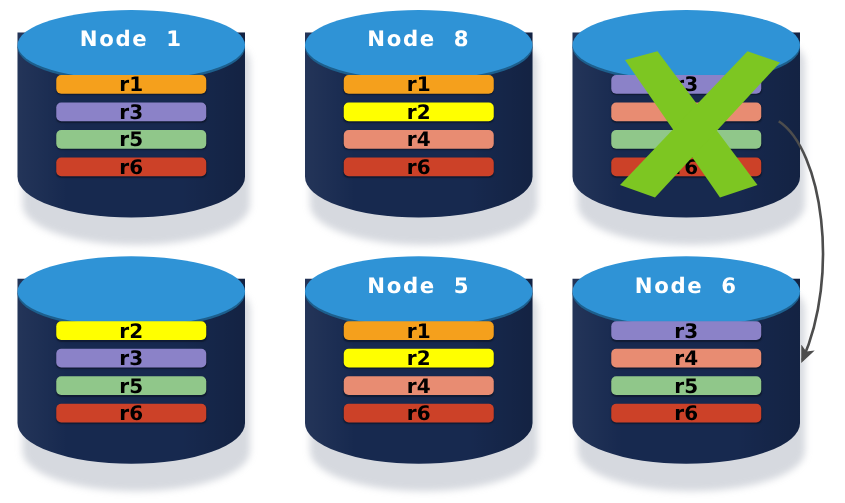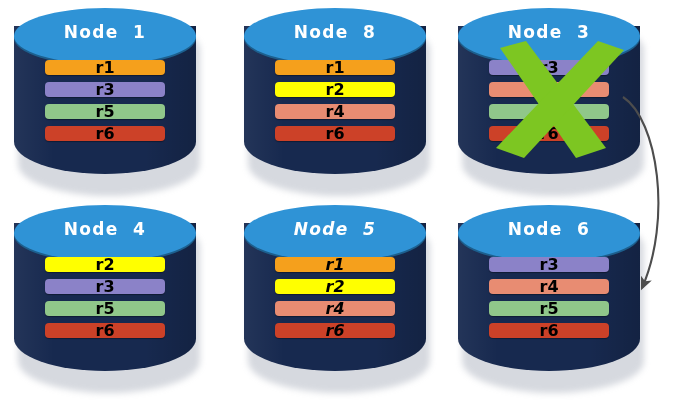--- a/index.html
+++ b/index.html
@@ -152,47 +152,45 @@
         <div class="rec" style="background:#f5a01c">r1</div>
         <div class="rec" style="background:#ffff00">r2</div>
         <div class="rec" style="background:#e88c72">r4</div>
         <div class="rec" style="background:#cc4128">r6</div>
       </div>
     </div>
     <div class="node" style="left: 458px; top: 8px;">
       <div class="cyl-shadow"></div>
       <div class="cyl-body"></div>
       <div class="cyl-top"></div>
-      <div class="node-label">Node  3</div>
       <div class="records">
         <div class="rec" style="background:#8b82c8">r3</div>
         <div class="rec" style="background:#e88c72">r4</div>
         <div class="rec" style="background:#90c78a">r5</div>
         <div class="rec" style="background:#cc4128">r6</div>
       </div>
       <svg class="x-mark" width="182" height="185" viewBox="0 0 182 185">
         <g fill="#7dc622">
           <polygon points="42,40 68,33 148,140 118,150"></polygon>
           <polygon points="140,33 166,42 66,150 38,140"></polygon>
         </g>
       </svg>
     </div>
     <div class="node" style="left: 14px; top: 205px;">
       <div class="cyl-shadow"></div>
       <div class="cyl-body"></div>
       <div class="cyl-top"></div>
-      <div class="node-label">Node  4</div>
       <div class="records">
         <div class="rec" style="background:#ffff00">r2</div>
         <div class="rec" style="background:#8b82c8">r3</div>
         <div class="rec" style="background:#90c78a">r5</div>
         <div class="rec" style="background:#cc4128">r6</div>
       </div>
     </div>
-    <div class="node" style="left: 244px; top: 205px; font-style: italic;">
+    <div class="node" style="left: 244px; top: 205px;">
       <div class="cyl-shadow"></div>
       <div class="cyl-body"></div>
       <div class="cyl-top"></div>
       <div class="node-label">Node  5</div>
       <div class="records">
         <div class="rec" style="background:#f5a01c">r1</div>
         <div class="rec" style="background:#ffff00">r2</div>
         <div class="rec" style="background:#e88c72">r4</div>
         <div class="rec" style="background:#cc4128">r6</div>
       </div>

